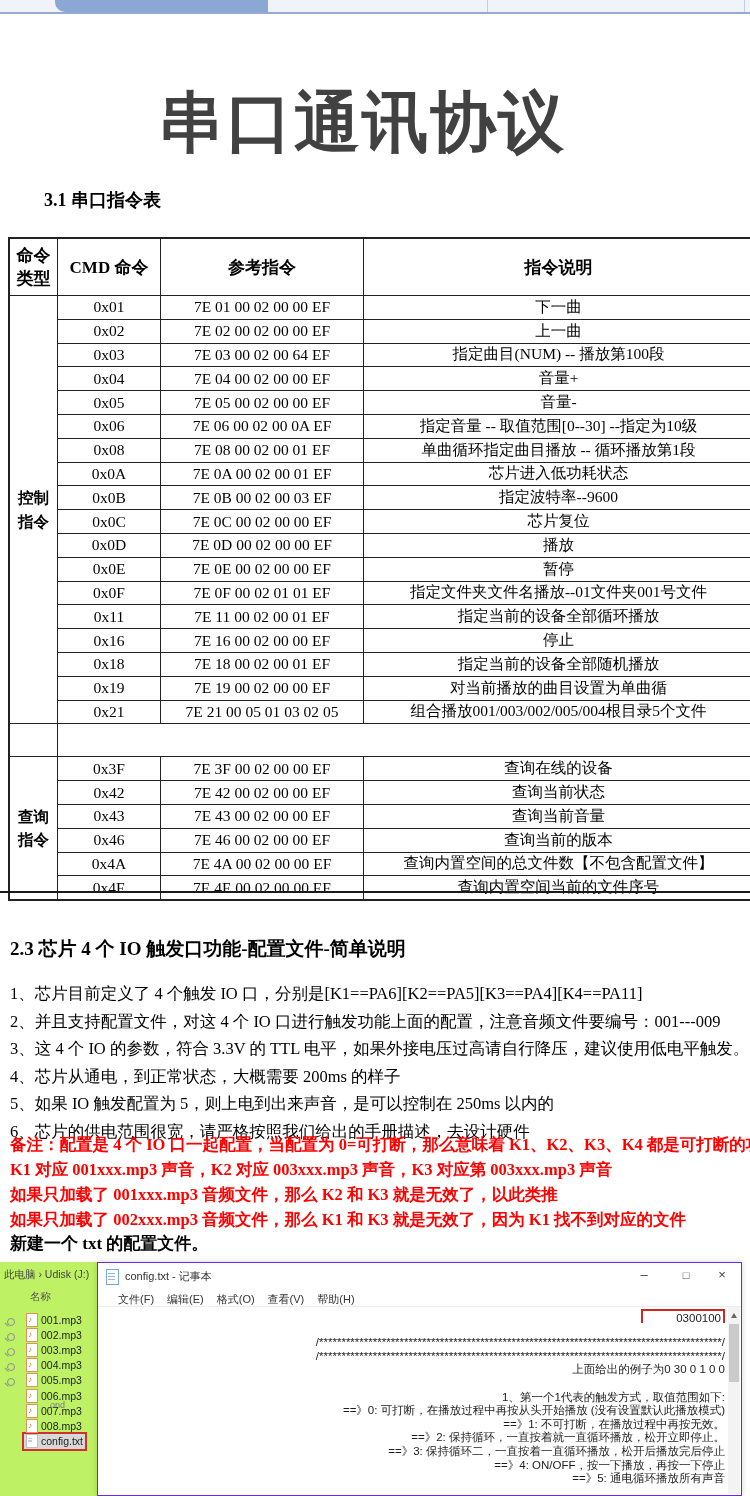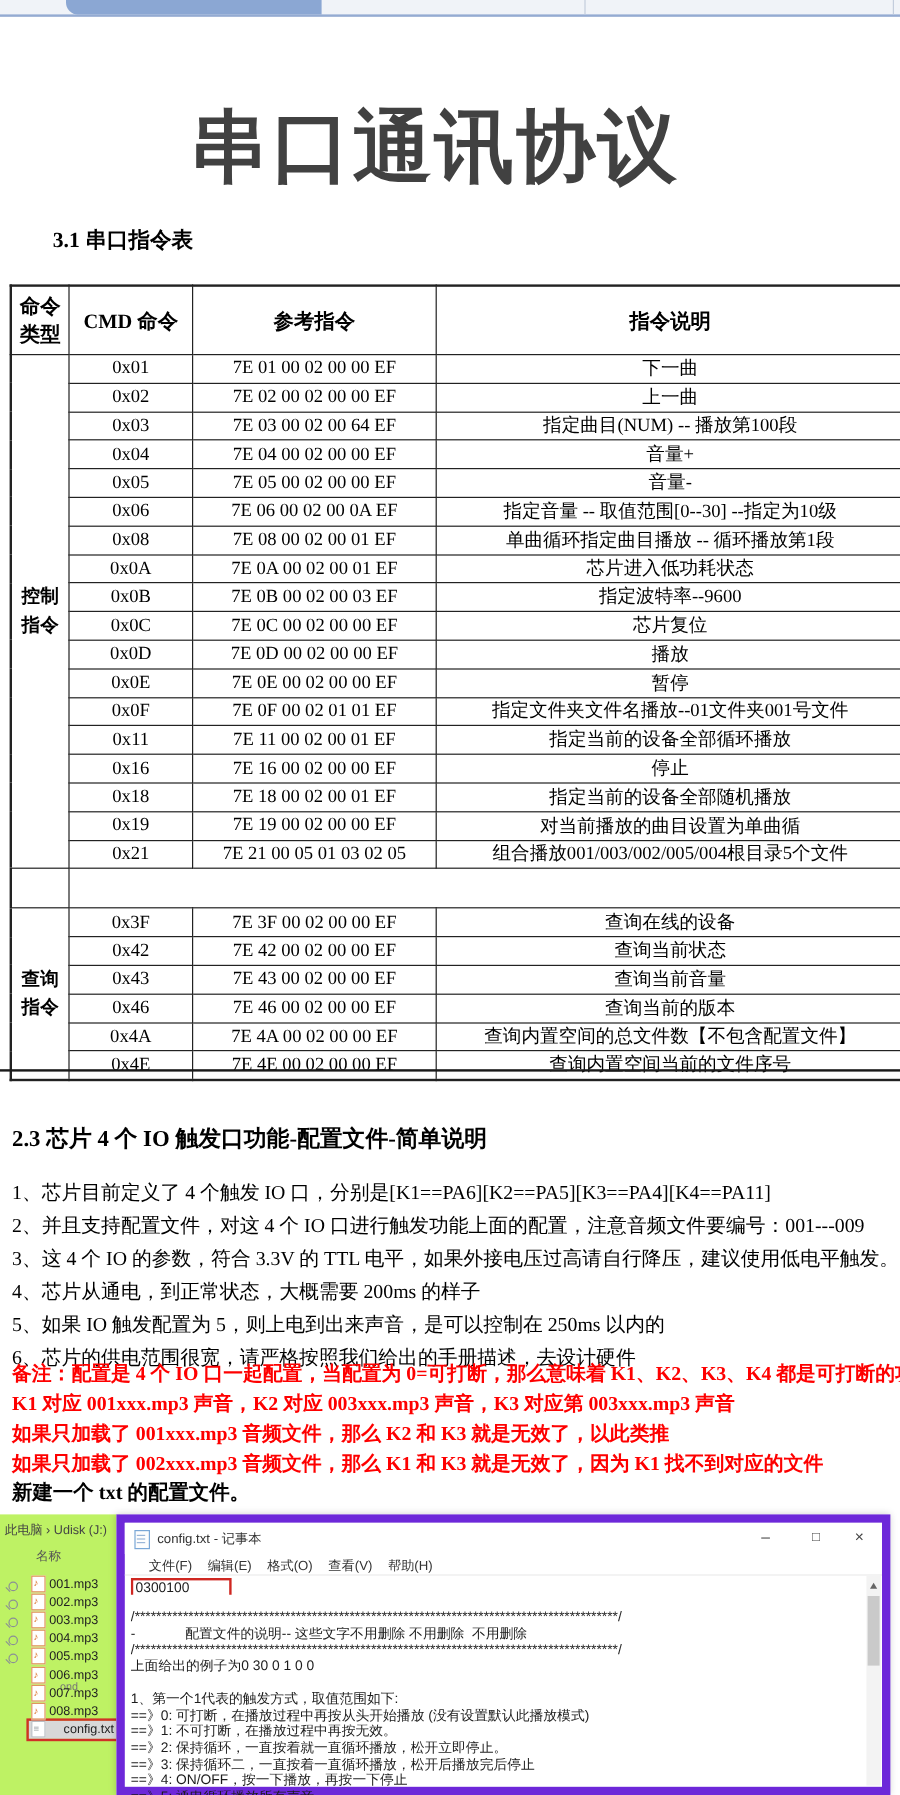--- a/index.html
+++ b/index.html
@@ -50,51 +50,51 @@
   
   .shot{position:absolute;left:0;top:1262px;width:750px;height:234px;background:#fff;}
 
   
   .explorer{position:absolute;left:0;top:0;width:100px;height:234px;background:#bef264;
             font-family:"Liberation Sans","DejaVu Sans",sans-serif;}
   .crumb{position:absolute;left:4px;top:6px;font-size:10.5px;color:#444;white-space:nowrap;}
   .name-hdr{position:absolute;left:30px;top:28px;font-size:10.5px;color:#555;}
   .file-list{position:absolute;left:24px;top:50px;width:76px;}
   .file-row{height:15.2px;display:flex;font-size:10.5px;color:#222;white-space:nowrap;}
-  .file-row.selected .sel-wrap{background:#d8d8d8;outline:2px solid #d03128;outline-offset:0;gap:12px;}
+  .file-row.selected .sel-wrap{background:#d8d8d8;outline:2px solid #d03128;outline-offset:0;}
   .sel-wrap{display:flex;align-items:center;padding:0 2px;}
   .ficon{display:inline-block;width:10px;height:12px;background:#fff;border:1px solid #e0955e;
          margin-right:3px;position:relative;flex:0 0 auto;}
   .ficon::after{content:"♪";position:absolute;left:1px;top:1px;font-size:8px;line-height:9px;color:#d96a1f;}
   .ficon.txt{border-color:#b9bec4;}
   .ficon.txt::after{content:"≡";color:#9aa0a6;}
   .pin{position:absolute;left:7px;width:6px;height:6px;border:1.4px solid #8a8f96;border-radius:50%;}
   .pin::after{content:"";position:absolute;left:-4px;top:5px;width:5px;height:1.4px;background:#8a8f96;
               transform:rotate(45deg);}
   .rail-label{position:absolute;left:16px;top:138px;font-size:9px;color:#777;padding-left:34px;}
 
   
   .notepad{position:absolute;left:97px;top:0;width:645px;height:234px;background:#fff;
-           border:7px solid #6d28d9;box-sizing:border-box;box-shadow:0 0 6px rgba(0,0,0,.18);
+           border:1px solid #6d28d9;box-sizing:border-box;box-shadow:0 0 6px rgba(0,0,0,.18);
            font-family:"Liberation Sans","DejaVu Sans",sans-serif;}
   .np-titlebar{position:relative;height:26px;background:#fff;}
   .np-appicon{position:absolute;left:8px;top:6px;width:11px;height:14px;background:#fdfdfd;
               border:1px solid #7aa7d6;}
   .np-appicon::after{content:"";position:absolute;left:1px;top:3px;width:7px;height:1px;background:#9ab6d8;
               box-shadow:0 3px 0 #9ab6d8,0 6px 0 #9ab6d8;}
   .np-title{position:absolute;left:27px;top:6px;font-size:11px;color:#333;}
   .np-ctrl{position:absolute;top:4px;font-size:13px;color:#444;width:18px;text-align:center;cursor:default;}
   .np-min{right:88px;}
   .np-max{right:46px;font-size:11px;top:6px;}
   .np-close{right:10px;}
   .np-menubar{position:relative;height:17px;border-bottom:1px solid #ececec;padding-left:20px;}
   .np-menu{display:inline-block;font-size:11px;color:#333;margin-right:13px;line-height:17px;}
   .np-content{position:relative;height:190px;overflow:hidden;padding:2px 16px 0 5px;
               font-size:11.5px;color:#1c1c1c;}
-  .np-line{height:13.6px;line-height:13.6px;white-space:pre;overflow:hidden;}
+  .np-line{height:13.6px;line-height:13.6px;white-space:pre;overflow:hidden;text-align:right;}
   .hl-box{display:inline-block;min-width:76px;border:2px solid #cf2721;padding:0 2px;height:14px;
           line-height:14px;}
   .np-scroll{position:absolute;right:1px;top:44px;bottom:1px;width:12px;background:#f3f3f3;}
   .np-up{position:absolute;left:3px;top:6px;width:0;height:0;border-left:3px solid transparent;
          border-right:3px solid transparent;border-bottom:5px solid #666;}
   .np-thumb{position:absolute;left:1px;top:17px;width:10px;height:58px;background:#cacaca;}
 </style>
 </head>
 <body>
 
@@ -343,21 +343,20 @@
         <span class="np-ctrl np-min">–</span>
         <span class="np-ctrl np-max">□</span>
         <span class="np-ctrl np-close">×</span>
       </div>
       <div class="np-menubar"><span class="np-menu">文件(F)</span><span class="np-menu">编辑(E)</span><span class="np-menu">格式(O)</span><span class="np-menu">查看(V)</span><span class="np-menu">帮助(H)</span></div>
       <div class="np-content">
         <div class="np-line"><span class="hl-box">0300100</span></div>
         <div>
             <div class="np-line">&nbsp;</div>
             <div class="np-line">/******************************************************************************************/</div>
-            <div class="np-line">-             配置文件的说明-- 这些文字不用删除 不用删除  不用删除</div>
             <div class="np-line">/******************************************************************************************/</div>
             <div class="np-line">上面给出的例子为0 30 0 1 0 0</div>
             <div class="np-line">&nbsp;</div>
             <div class="np-line">1、第一个1代表的触发方式，取值范围如下:</div>
             <div class="np-line">==》0: 可打断，在播放过程中再按从头开始播放 (没有设置默认此播放模式)</div>
             <div class="np-line">==》1: 不可打断，在播放过程中再按无效。</div>
             <div class="np-line">==》2: 保持循环，一直按着就一直循环播放，松开立即停止。</div>
             <div class="np-line">==》3: 保持循环二，一直按着一直循环播放，松开后播放完后停止</div>
             <div class="np-line">==》4: ON/OFF，按一下播放，再按一下停止</div>
             <div class="np-line">==》5: 通电循环播放所有声音</div>

